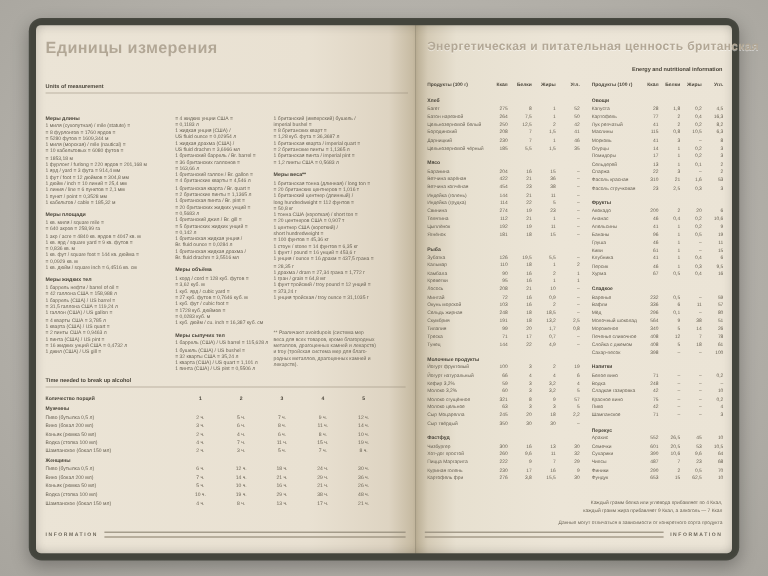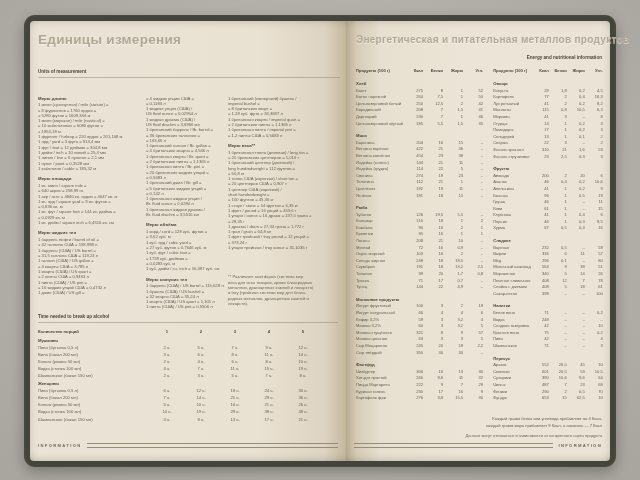--- a/index.html
+++ b/index.html
@@ -306,21 +306,21 @@
 
       <div class="page-footer">
         <span class="footer-label">INFORMATION</span>
         <span class="drule"></span>
       </div>
     </div>
   </div>
 
   <div class="page right">
     <div class="pad">
-      <div class="big-title">Энергетическая и питательная металлов продуктов</div>
+      <div class="big-title">Энергетическая и питательная ценность британская</div>
       <div class="subtitle">Energy and nutritional information</div>
       <div class="food-groups" id="food-groups">
           <div class="fgroup fgroup-a">
             <div class="food-row food-head">
               <div class="f-name">Продукты (100 г)</div>
               <div class="fv">Ккал</div>
               <div class="fv">Белки</div>
               <div class="fv">Жиры</div>
               <div class="fv">Угл.</div>
             </div>

